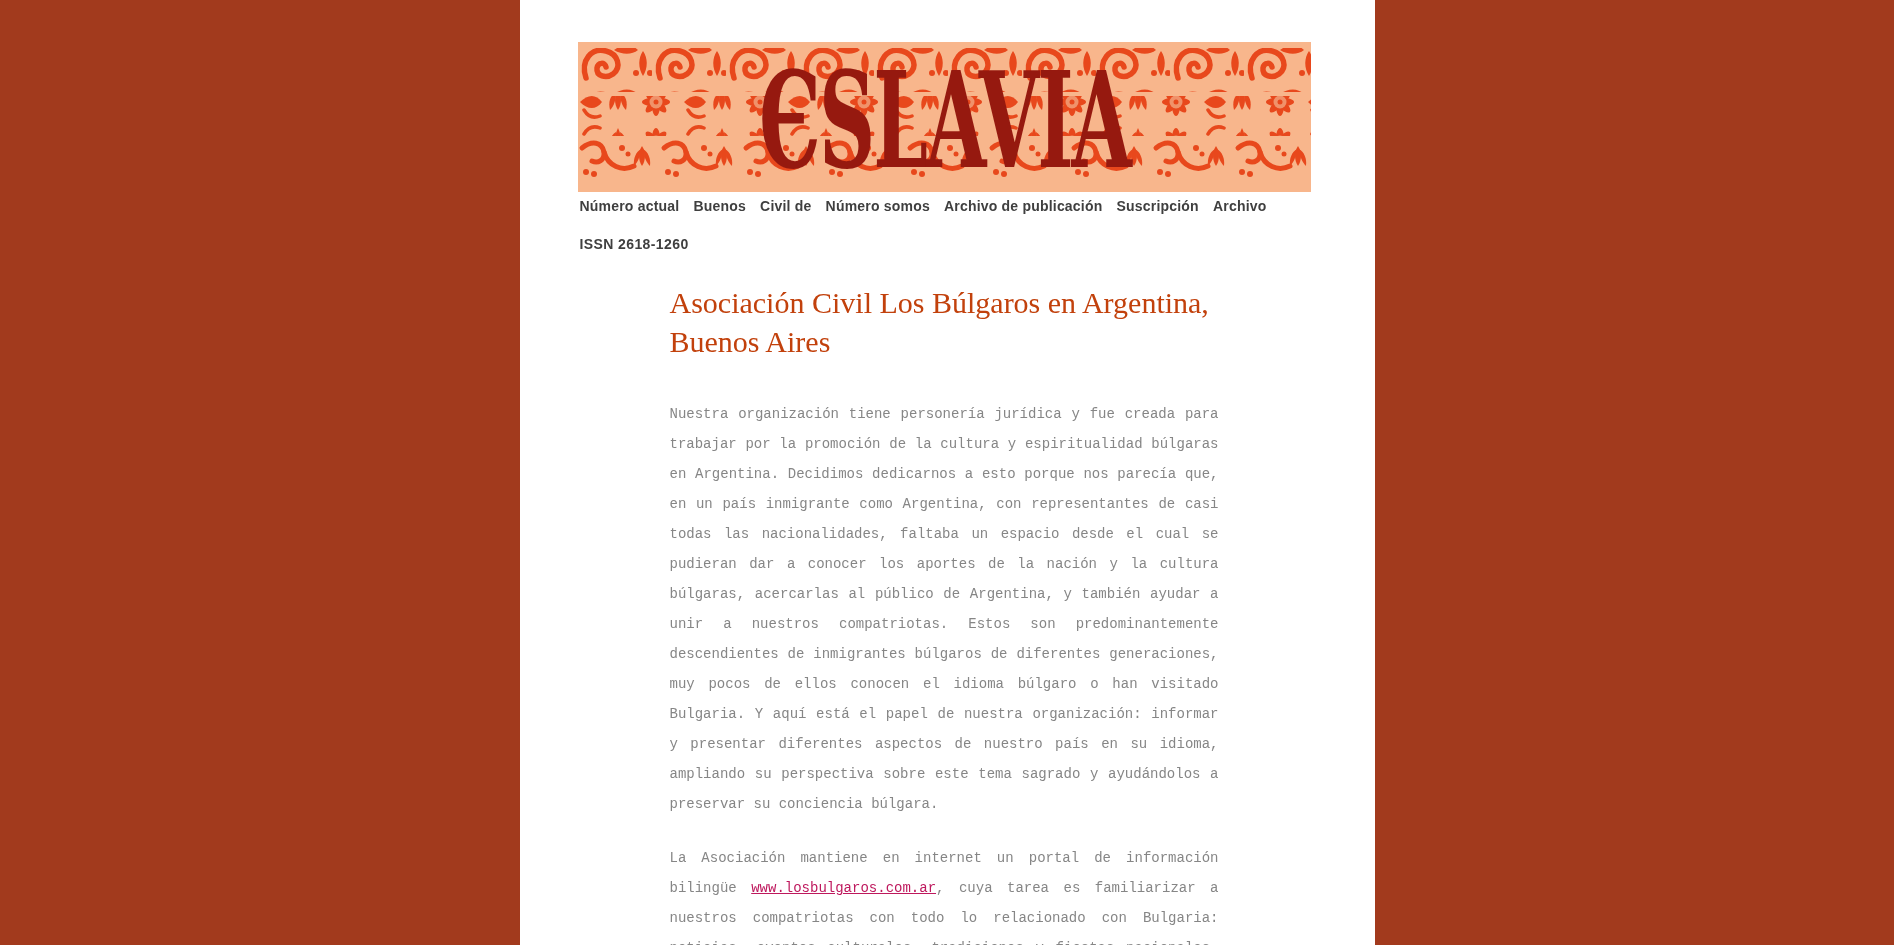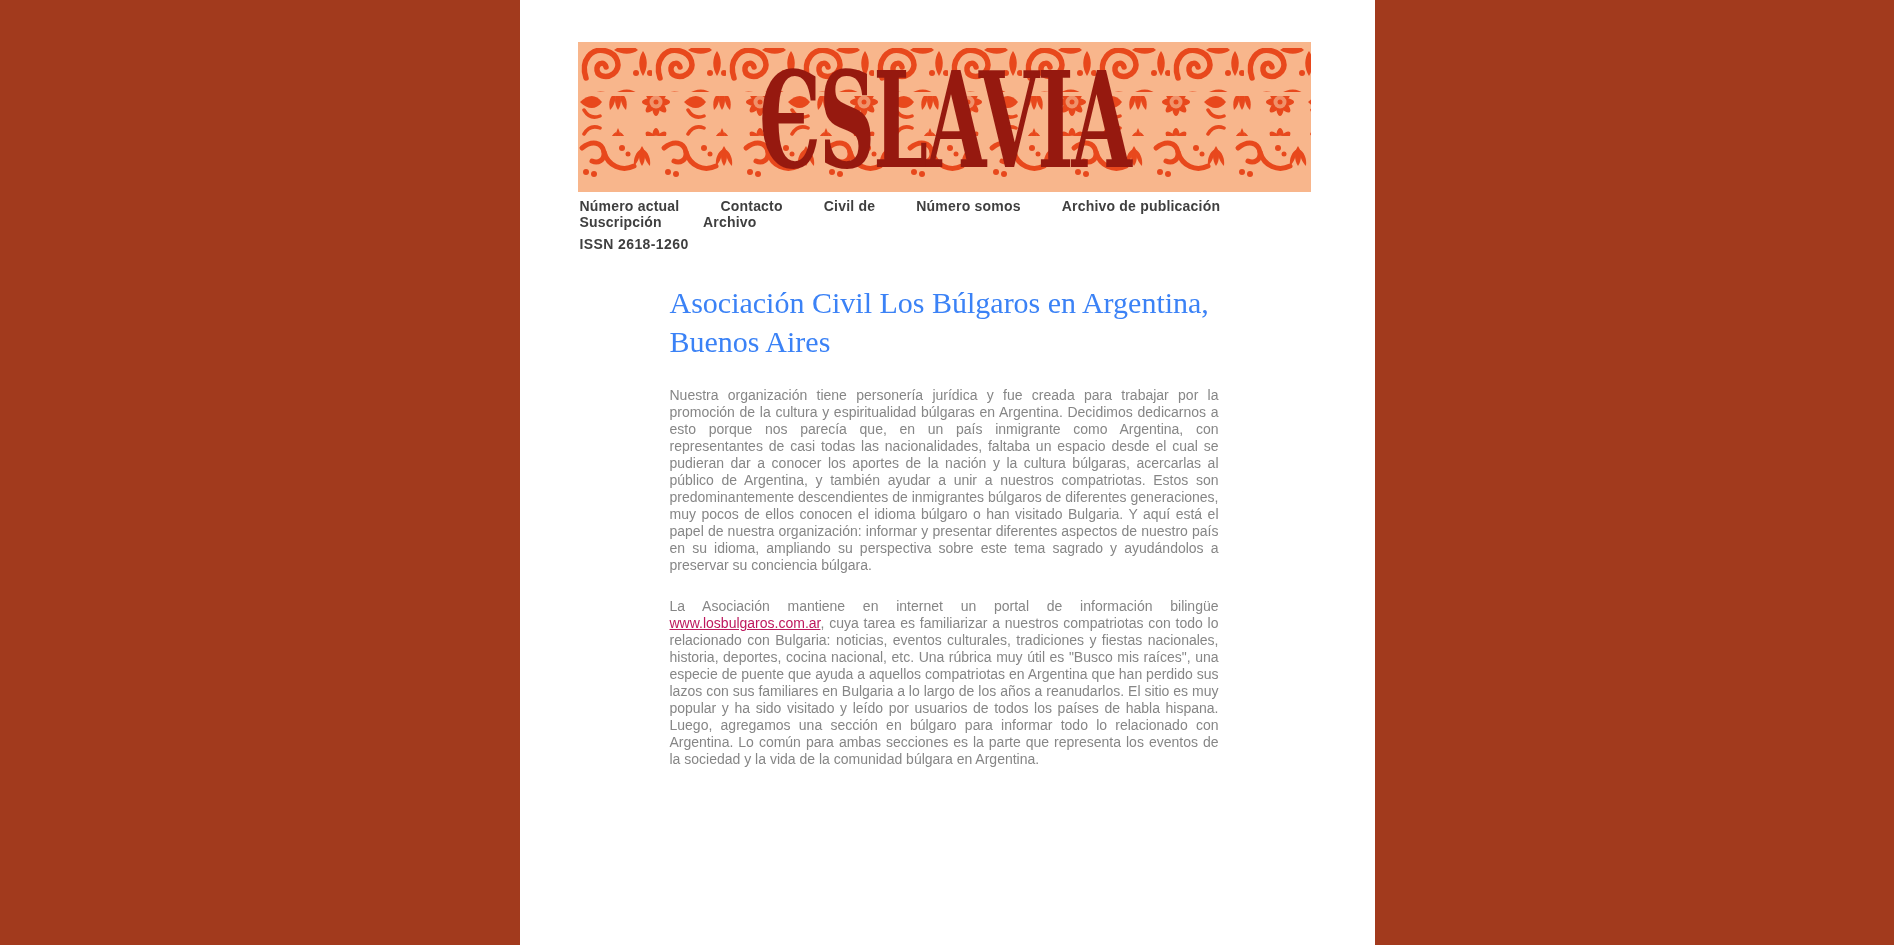--- a/index.html
+++ b/index.html
@@ -36,45 +36,46 @@
     white-space:nowrap;
   }
   
   .nav {
     position:absolute; left:60px; top:198px;
     font-size:14px; font-weight:bold; color:#3F3F3F;
     letter-spacing:0.2px;
   }
   .nav a {
     color:#3F3F3F; text-decoration:none;
-    margin-right:37px; cursor:pointer; display:inline-block;
+    margin-right:10px; cursor:pointer; display:inline-block;
   }
   .issn {
     position:absolute; left:60px; top:236px;
     font-size:14px; font-weight:bold; color:#3F3F3F;
     letter-spacing:0.4px;
   }
   
   .article {
     position:absolute; left:150px; top:283px; width:549px;
   }
   .article h1 {
     font-family:"Liberation Serif", serif;
     font-weight:400;
     font-size:30px;
     line-height:39px;
-    color:#3b82f6;
-    margin-bottom:26px;
+    color:#c2410c;
+    margin-bottom:38px;
   }
   .article p {
     font-size:14px;
-    line-height:17px;
+    line-height:30px;
     color:#868686;
     text-align:justify;
     margin-bottom:24px;
+    font-family:Liberation Mono, monospace;
   }
   .article a.inline-link {
     color:#be185d; text-decoration:underline; cursor:pointer;
   }
 </style>
 </head>
 <body>
 
 <div class="page">
 
@@ -117,21 +118,21 @@
       <rect width="733" height="150" fill="#F8B68C"></rect>
       <rect x="0" y="6" width="733" height="44" fill="url(#bandA)"></rect>
       <rect x="0" y="54" width="733" height="40" fill="url(#bandB)"></rect>
       <rect x="0" y="98" width="733" height="46" fill="url(#bandC)"></rect>
     </svg>
     <div class="brand">ЄSLAVIA</div>
   </div>
 
   <nav class="nav">
     <a>Número actual</a>
-    <a>Contacto</a>
+    <a>Buenos</a>
     <a>Civil de</a>
     <a>Número somos</a>
     <a>Archivo de publicación</a>
     <a>Suscripción</a>
     <a>Archivo</a>
   </nav>
 
   <div class="issn">ISSN 2618-1260</div>
 
   <main class="article">

